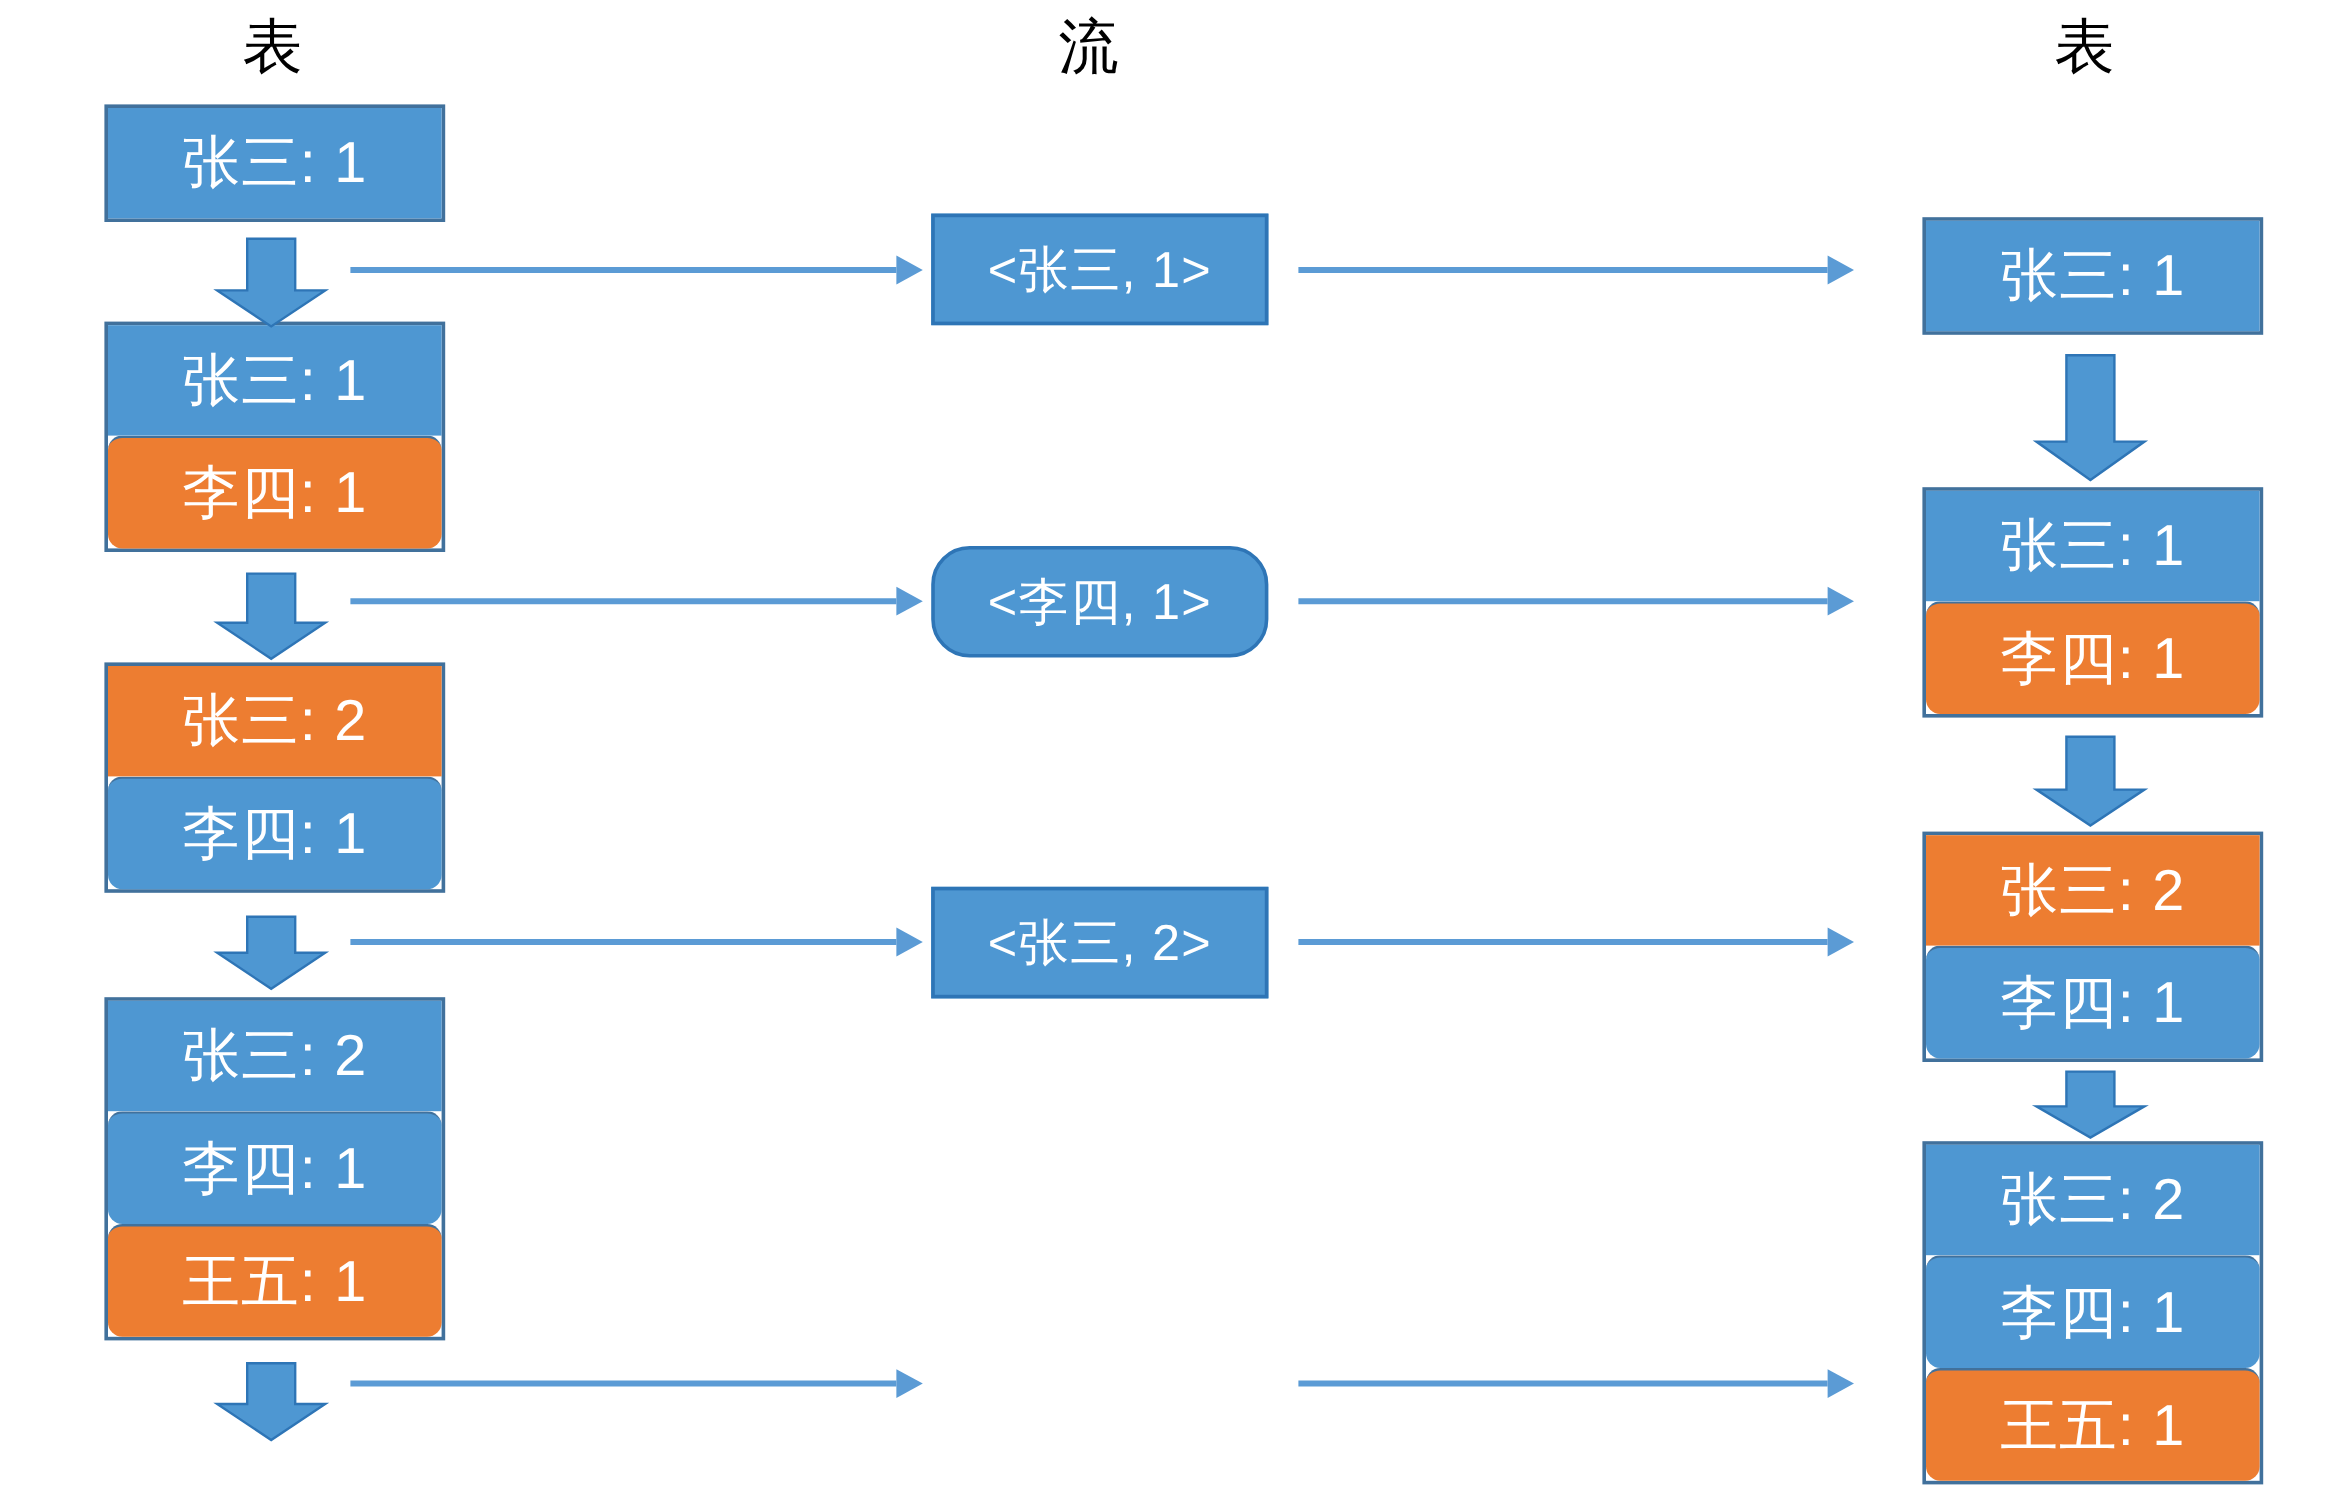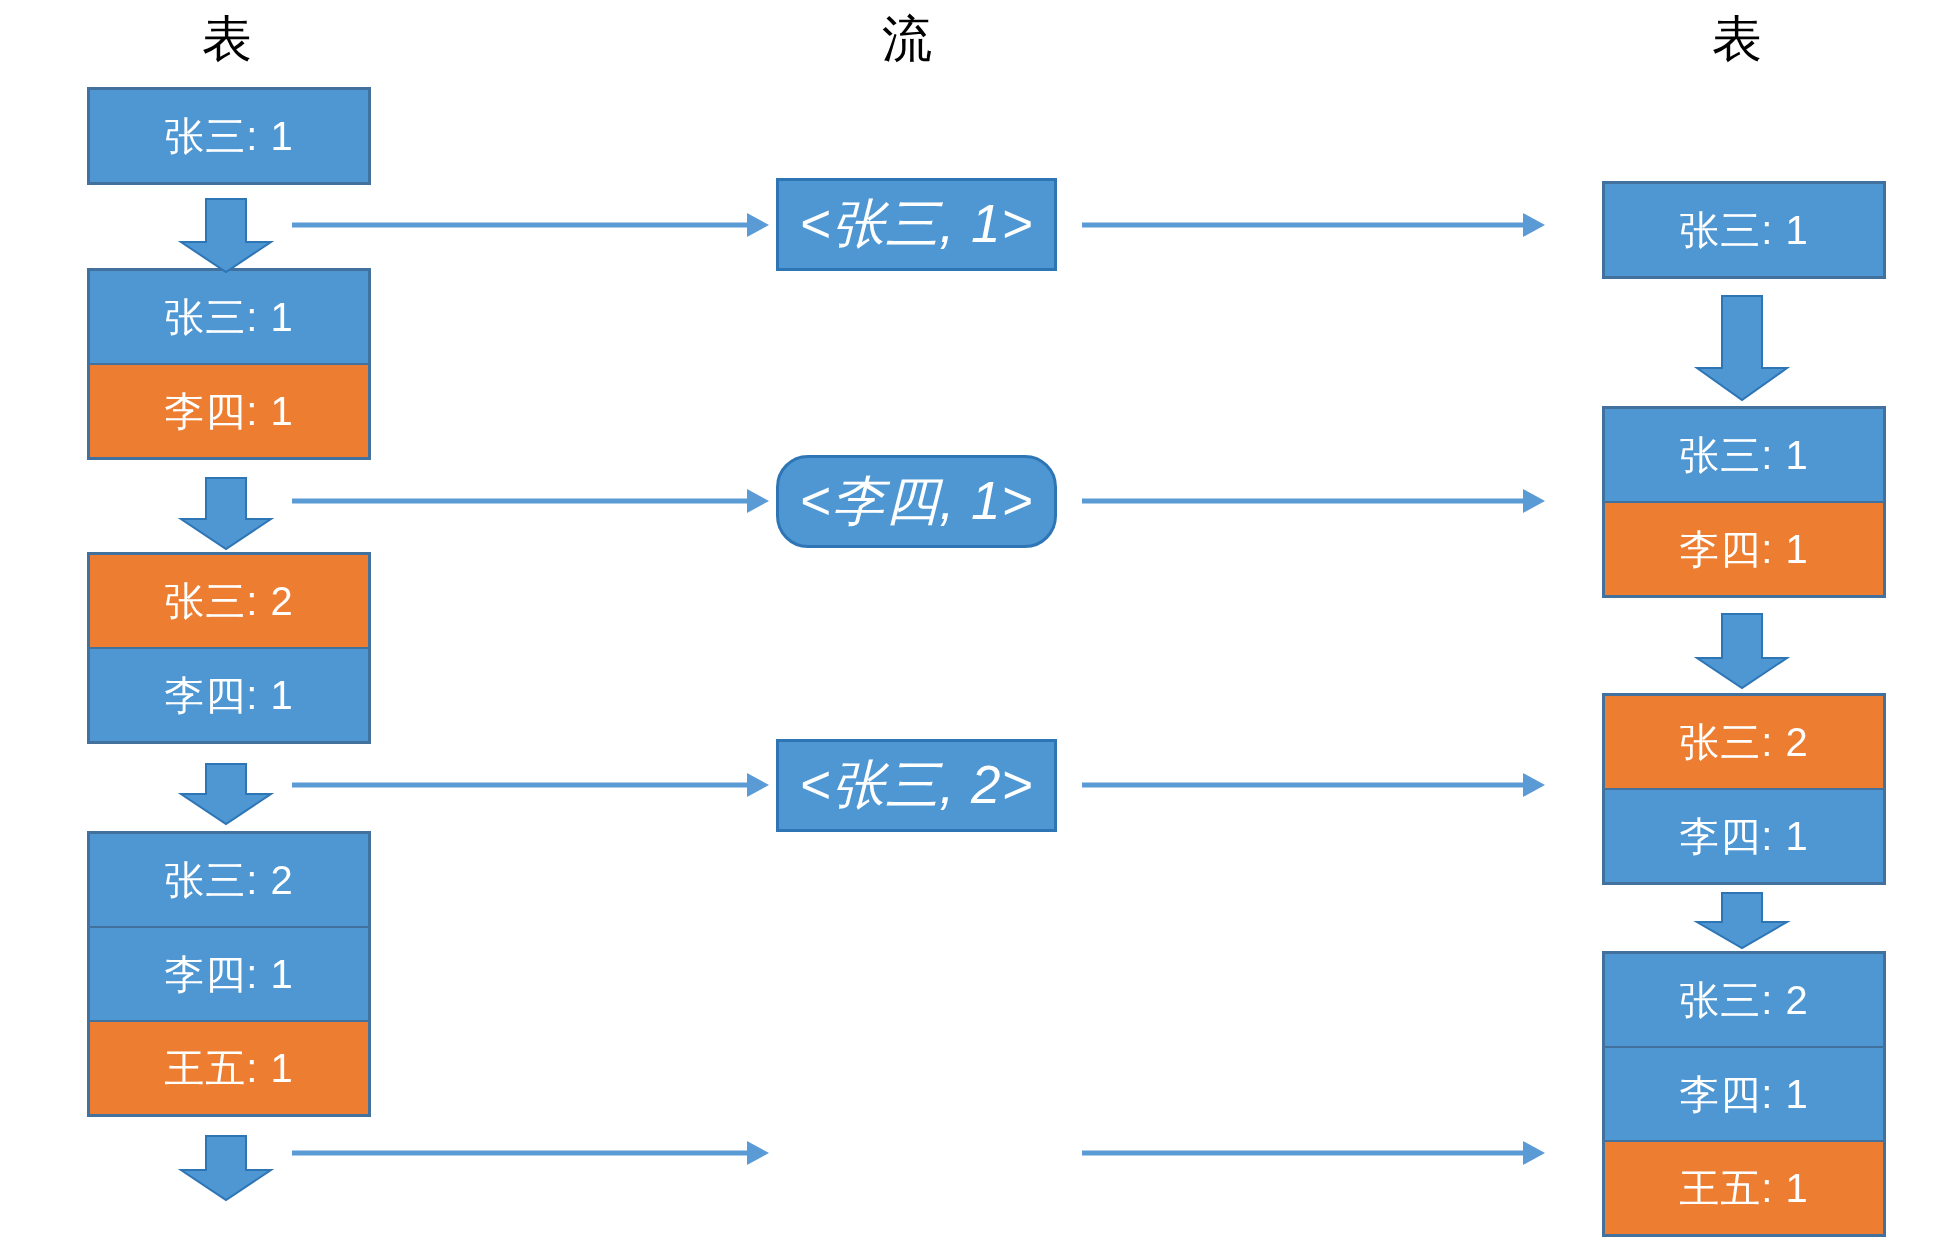--- a/index.html
+++ b/index.html
@@ -15,32 +15,32 @@
     position:absolute; top:12px; width:280px; text-align:center;
     font-size:50px; line-height:1.1; color:var(--header-text);
   }
   #hdr-left{left:87px;} #hdr-mid{left:767px;} #hdr-right{left:1597px;}
   .tbl{
     position:absolute; width:278px; border:3px solid var(--box-border);
     box-sizing:content-box; background:#fff;
   }
   .row{
     height:92px; display:flex; align-items:center; justify-content:center;
-    font-size:40px; color:var(--row-text); letter-spacing:1px;
+    font-size:48px; color:var(--row-text); letter-spacing:1px;
   }
-  .row + .row{border-top:2px solid var(--box-border);}
+  .row + .row{border-top:2px solid var(--box-border);border-radius:12px;}
   .row.blue{background:var(--blue-fill);} .row.orange{background:var(--orange-fill);}
   .ltbl{left:87px;} .rtbl{left:1602px;}
   #lt1{top:87px;}  #lt2{top:268px;} #lt3{top:552px;} #lt4{top:831px;}
   #rt1{top:181px;} #rt2{top:406px;} #rt3{top:693px;} #rt4{top:951px;}
   .evt{
     position:absolute; left:776px; width:275px; height:87px;
     border:3px solid var(--event-border); background:var(--blue-fill);
     display:flex; align-items:center; justify-content:center;
-    font-size:53px; color:var(--row-text); letter-spacing:1px;font-style:italic;
+    font-size:42px; color:var(--row-text); letter-spacing:1px;
   }
   #ev1{top:178px;} #ev2{top:455px;border-radius:32px;} #ev3{top:739px;} #ev4{top:1107px;}
   #overlay{position:absolute; left:0; top:0; width:1950px; height:1257px; pointer-events:none;}
   .block-arrow{fill:var(--blue-fill); stroke:var(--event-border); stroke-width:2;}
   .flow-line{stroke:var(--arrow-fill); stroke-width:5; fill:none;}
   .flow-head{fill:var(--arrow-fill); stroke:none;}
 </style>
 </head>
 <body>
 

